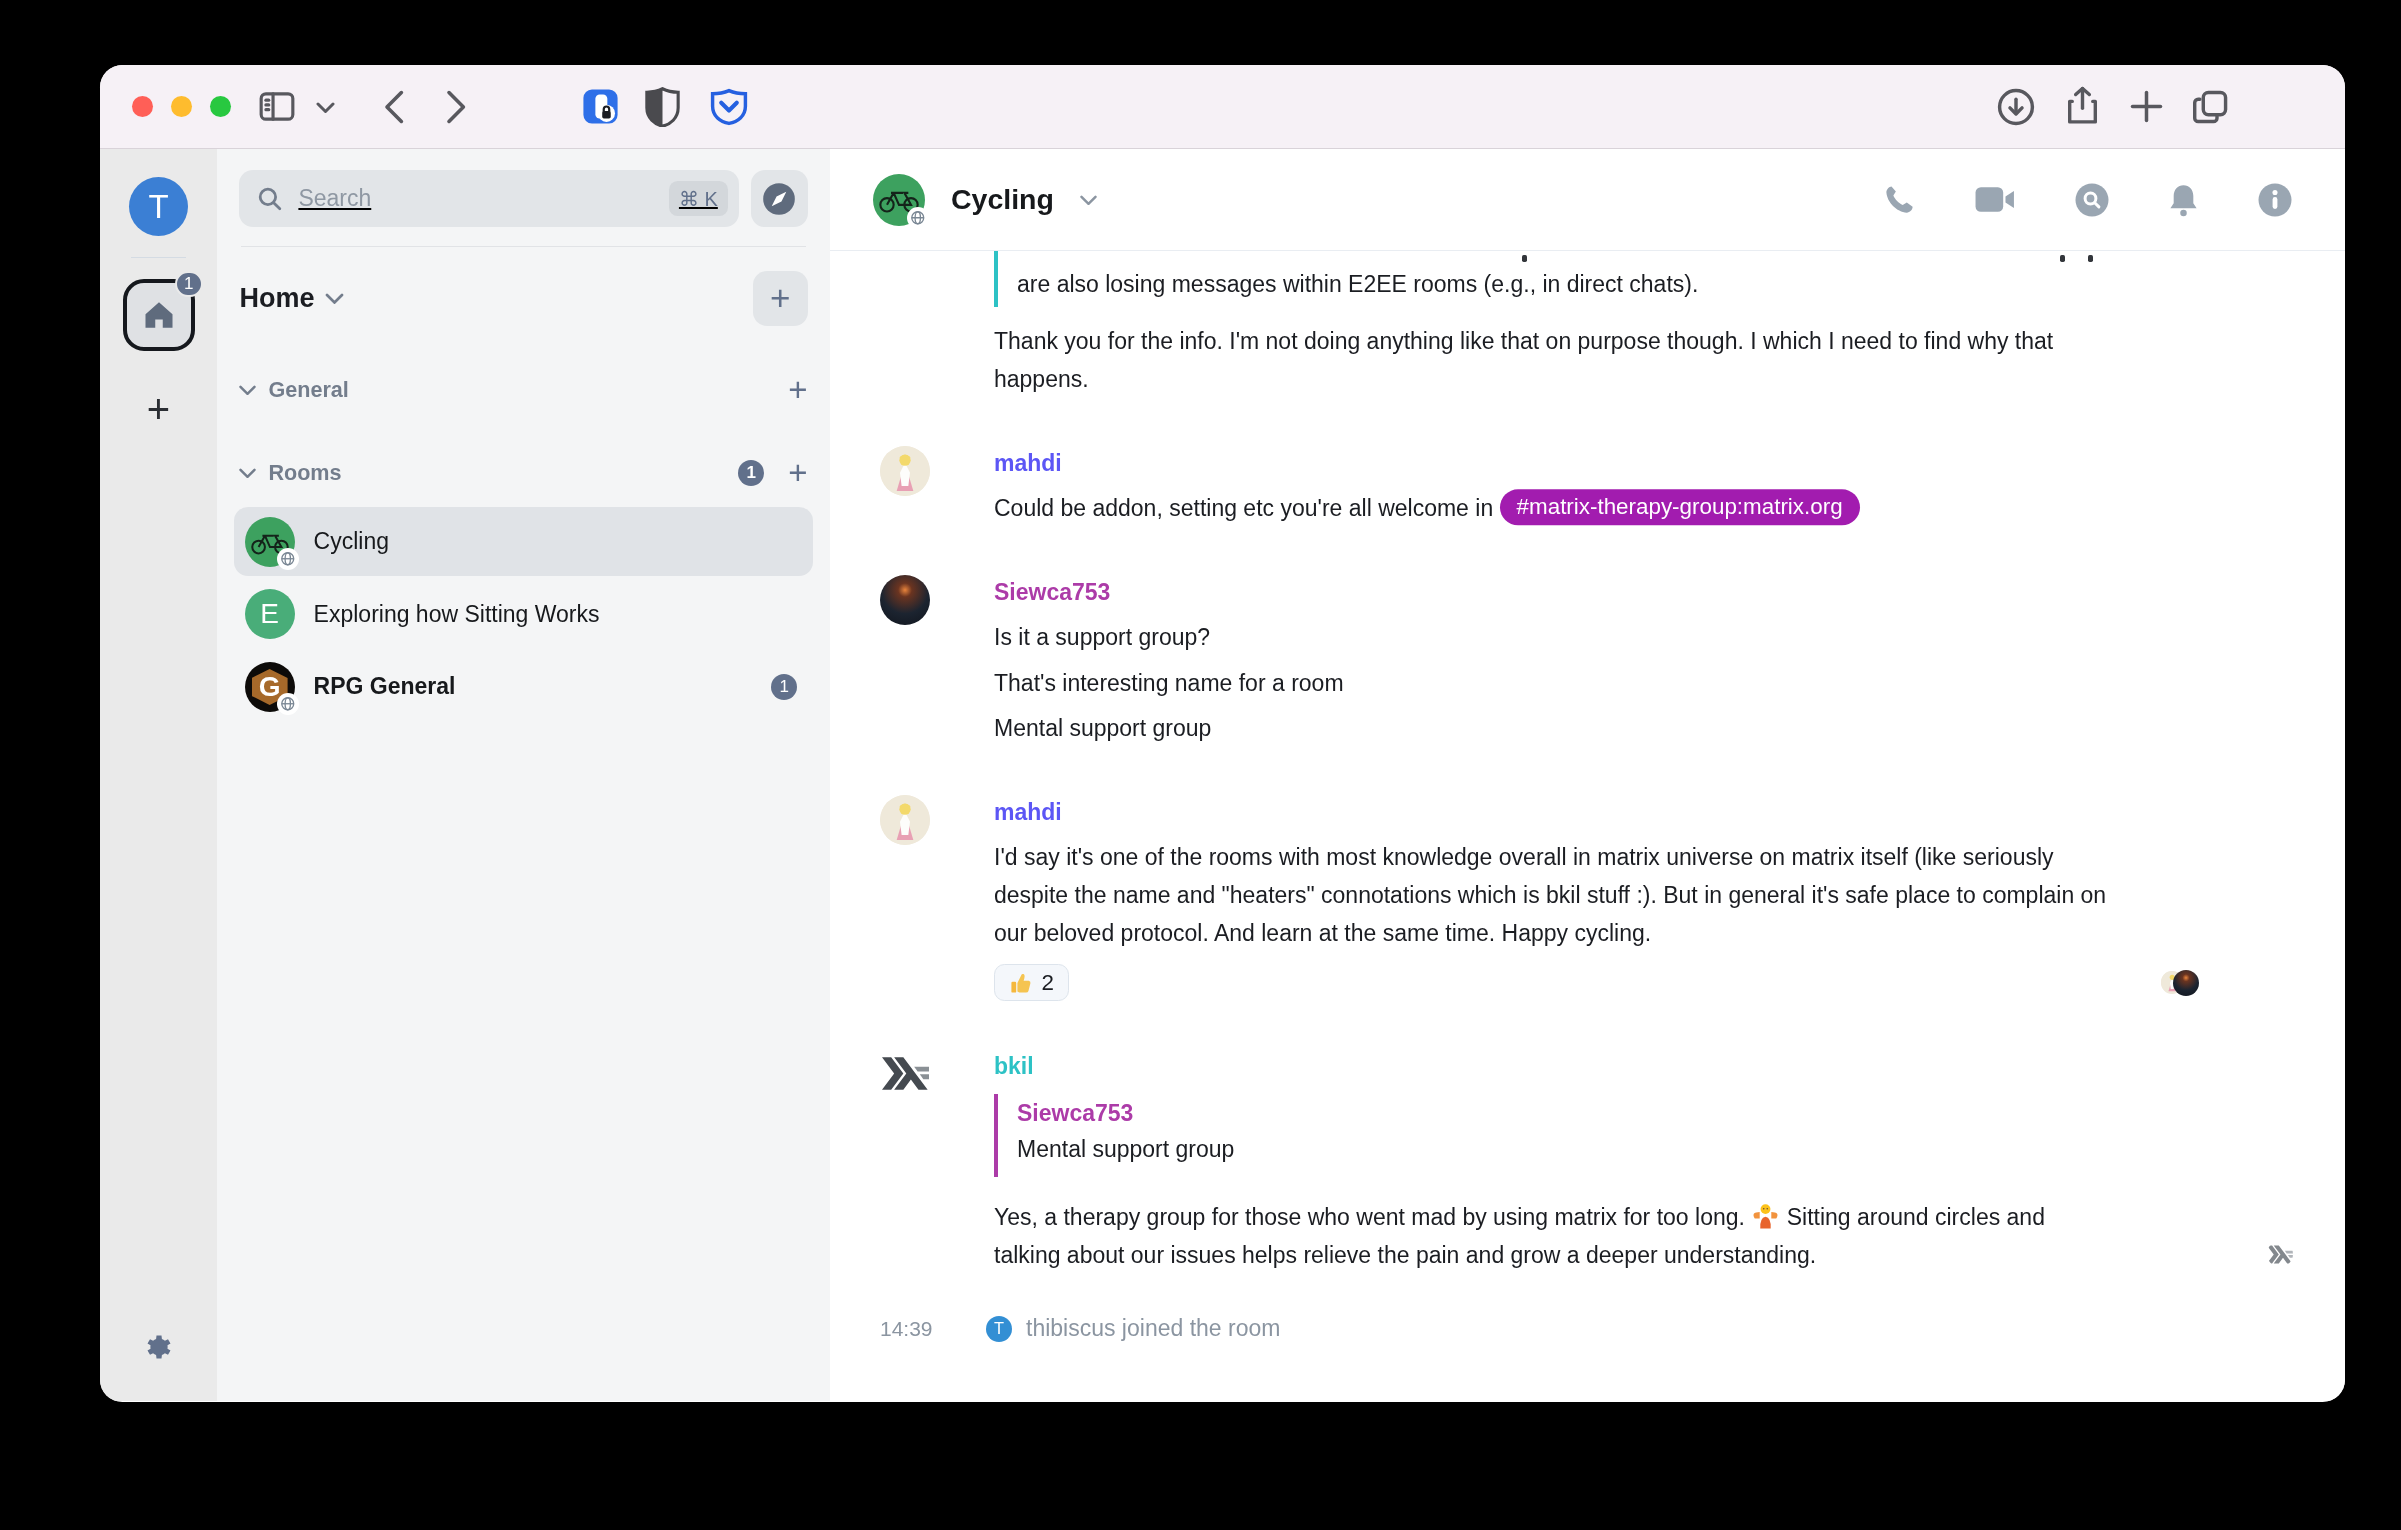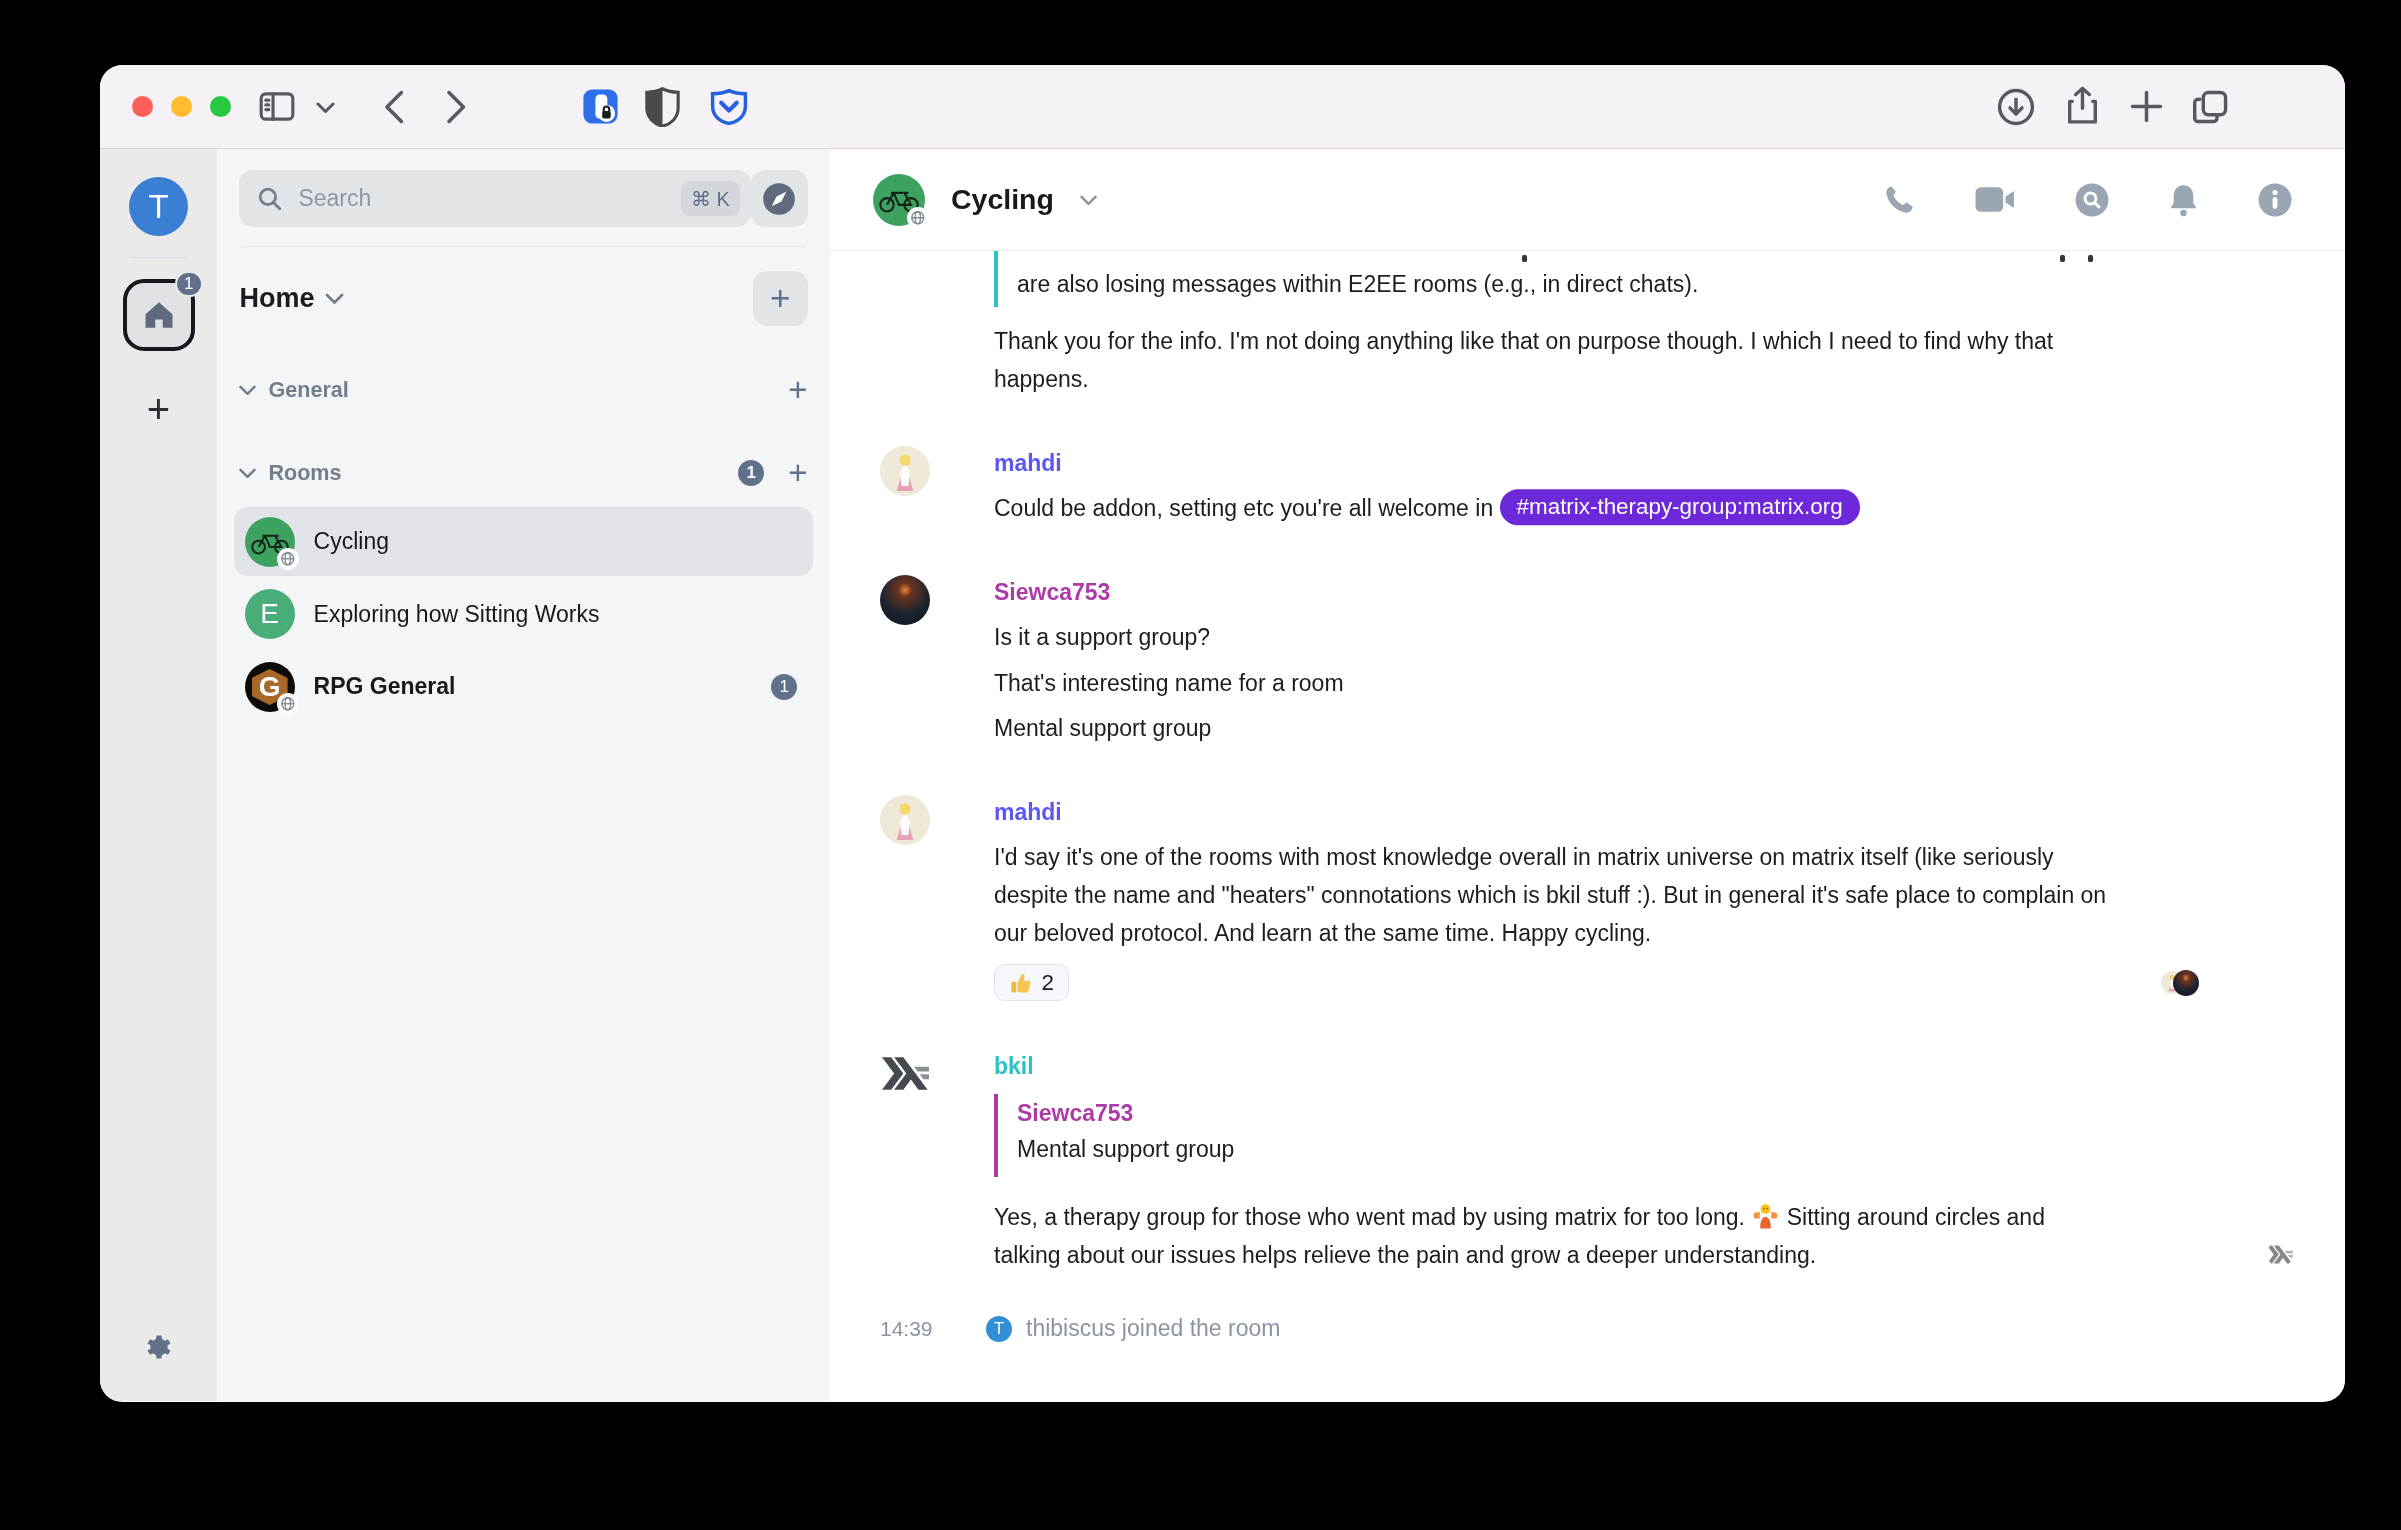--- a/index.html
+++ b/index.html
@@ -21,21 +21,21 @@
   .rail { width:117px; background:#eaeaea; display:flex; flex-direction:column; align-items:center; padding-top:28px; }
   .rail-avatar { width:59px; height:59px; border-radius:50%; background:#3b7fd4; color:#fff; font-size:33px; display:flex; align-items:center; justify-content:center; }
   .rail-div { width:55px; height:0.9px; background:#d4dbe3; margin:21px 0; }
   .home-btn { position:relative; width:72px; height:72px; border:4.3px solid #15181d; border-radius:21px; background:#dfe1e4; display:flex; align-items:center; justify-content:center; }
   .badge { background:#61708b; color:#fff; border-radius:862px; min-width:26px; height:26px; padding:0 7px; font-size:17px; display:flex; align-items:center; justify-content:center; }
   .home-badge { position:absolute; top:-12px; right:-12px; border:2.6px solid #eaeaea; }
   .rail-plus { margin-top:38px; font-size:40px; color:#2b2e33; line-height:1; }
   .rail-gear { margin-top:auto; margin-bottom:31px; }
 
   .panel { width:613px; background:#f4f5f6; padding:21px 22.4px 0 22.4px; }
-  .search-row { display:flex; gap:0; }
+  .search-row { display:flex; gap:12px;text-decoration:underline; }
   .search-box { flex:1; height:57px; background:#e2e5e8; border-radius:14px; display:flex; align-items:center; padding:0 10.4px 0 17px; gap:14px; }
   .search-box input { flex:1; border:none; outline:none; background:transparent; font-size:23px; color:#2b2e33; font-family:inherit; min-width:0; }
   .search-box input::placeholder { color:#8f98a3; }
   .kbd { background:#d3d7db; color:#61708b; border-radius:8.6px; font-size:20px; padding:5.2px 10.4px; white-space:nowrap; }
   .explore-btn { width:57px; height:57px; border-radius:14px; background:#e2e5e8; display:flex; align-items:center; justify-content:center; }
   .panel-div { height:0.9px; background:#e1e3e6; margin:19px 1.7px 0 1.7px; }
   .space-row { display:flex; align-items:center; margin-top:24px; }
   .space-title { font-size:27px; font-weight:bold; color:#1b1d22; }
   .chev { margin-left:10.4px; }
   .sq-plus { margin-left:auto; width:55px; height:55px; border-radius:14px; background:#e2e5e8; color:#61708b; font-size:35px; display:flex; align-items:center; justify-content:center; }
@@ -65,21 +65,21 @@
   .group { display:flex; margin-top:48px; position:relative;gap:20px; }
   .gavatar { width:50px; margin-right:44px; flex:none; }
   .gbody { flex:1; min-width:0; max-width:1121px; }
   .mname { font-size:23px; font-weight:bold; line-height:35px; }
   .name-mahdi{color:#5c56f5} .name-siewca{color:#ac3ba8} .name-bkil{color:#2dc2c5}
   .mline { font-size:23px; line-height:38px; color:#1b1d22; margin-top:7.8px; }
   .quote { border-left:4.3px solid; padding:0 0 3.5px 19px; }
   .q-teal{border-color:#2dc2c5} .q-purple{border-color:#ac3ba8}
   .clip-row { height:14px; overflow:hidden; position:relative; }
   .clip-row i { position:absolute; bottom:2.6px; width:5.2px; height:7.8px; border-radius:1.7px; background:#33363b; }
-  .pill { display:inline-block; background:#6d28d9; color:#fff; border-radius:862px; padding:2.6px 17px 4.3px 17px; font-size:22.4px; line-height:29px; transform:translateY(-1.7px); }
+  .pill { display:inline-block; background:#a21caf; color:#fff; border-radius:862px; padding:2.6px 17px 4.3px 17px; font-size:22.4px; line-height:29px; transform:translateY(-1.7px); }
   .react-row { display:flex; align-items:center; margin-top:12px; }
   .react-chip { display:inline-flex; align-items:center; gap:8.6px; border:1.7px solid #dde4ec; background:#f4f7fb; border-radius:10.4px; padding:4.3px 14px; font-size:22.4px; color:#1b1d22; }
   .receipts { margin-left:auto; display:flex; align-items:center; }
   .rc { width:26px; height:26px; border-radius:50%; flex:none; position:relative; }
   .rc.small { width:22.4px; height:22.4px; margin-right:-10.4px; z-index:0; }
   .rc.front { z-index:1; }
   .m5-receipt { position:absolute; right:0; bottom:7px; width:26px; height:26px; border-radius:50%; overflow:hidden; opacity:.85; }
   .event-row { display:flex; align-items:center; margin-top:41px; color:#8b95a1; font-size:23px; }
   .ev-time { width:66px; font-size:21px; color:#8b95a1; }
   .ev-av { width:26px; height:26px; border-radius:50%; background:#338fd4; color:#fff; font-size:16.4px; display:flex; align-items:center; justify-content:center; margin:0 14px 0 40px; }

